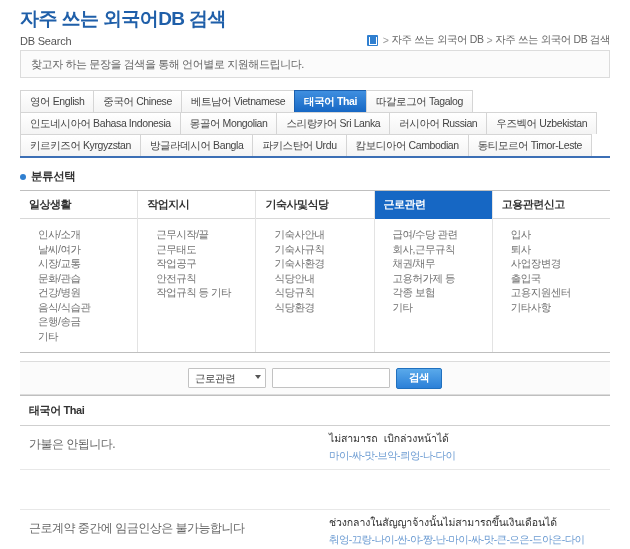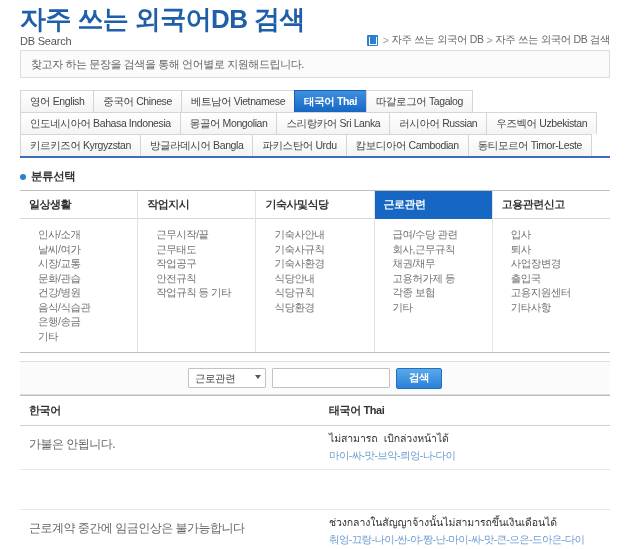--- a/index.html
+++ b/index.html
@@ -8,21 +8,21 @@
     width: 630px; height: 549px;
     background: #ffffff;
     font-family: "Liberation Sans", "DejaVu Sans", sans-serif;
     overflow: hidden;
   }
   .page { width: 630px; height: 549px; position: relative; padding: 0 20px; }
 
   
   .header { position: relative; padding-top: 6px; height: 46px; }
   .page-title {
-    font-size: 26px; font-weight: bold; color: #1f5fa9;
+    font-size: 19px; font-weight: bold; color: #1f5fa9;
     letter-spacing: -0.6px; line-height: 26px; margin: 0;
   }
   .subtitle-row { display: flex; align-items: flex-end; justify-content: space-between; margin-top: 1px; }
   .page-subtitle { font-size: 11px; color: #555; letter-spacing: -0.2px; }
   .breadcrumb { font-size: 10.5px; color: #666; letter-spacing: -0.4px; display: flex; align-items: center; gap: 3px; white-space: nowrap; }
   .home-icon {
     width: 11px; height: 11px; display: inline-block; position: relative;
     background: #2f7fd0; border-radius: 1px; margin-right: 2px;
   }
   .home-icon::after {
@@ -270,21 +270,20 @@
         <option>근로관련</option>
       </select>
       <span class="sel-arrow"></span>
     </span>
     <input class="txt" type="text" value="" style="">
     <button class="btn-search">검색</button>
   </div>
 
   <div class="res-table">
     <div class="res-head">
-      <div class="col-ko">한국어</div>
       <div class="col-tr">태국어 Thai</div>
     </div>
 
     <div class="res-row">
       <div class="cell-ko">가불은 안됩니다.</div>
       <div class="cell-tr">
         <div class="thai">ไม่สามารถ เบิกล่วงหน้าได้</div>
         <div class="translit">마이-싸-맛-브악-릐엉-나-다이</div>
       </div>
     </div>

